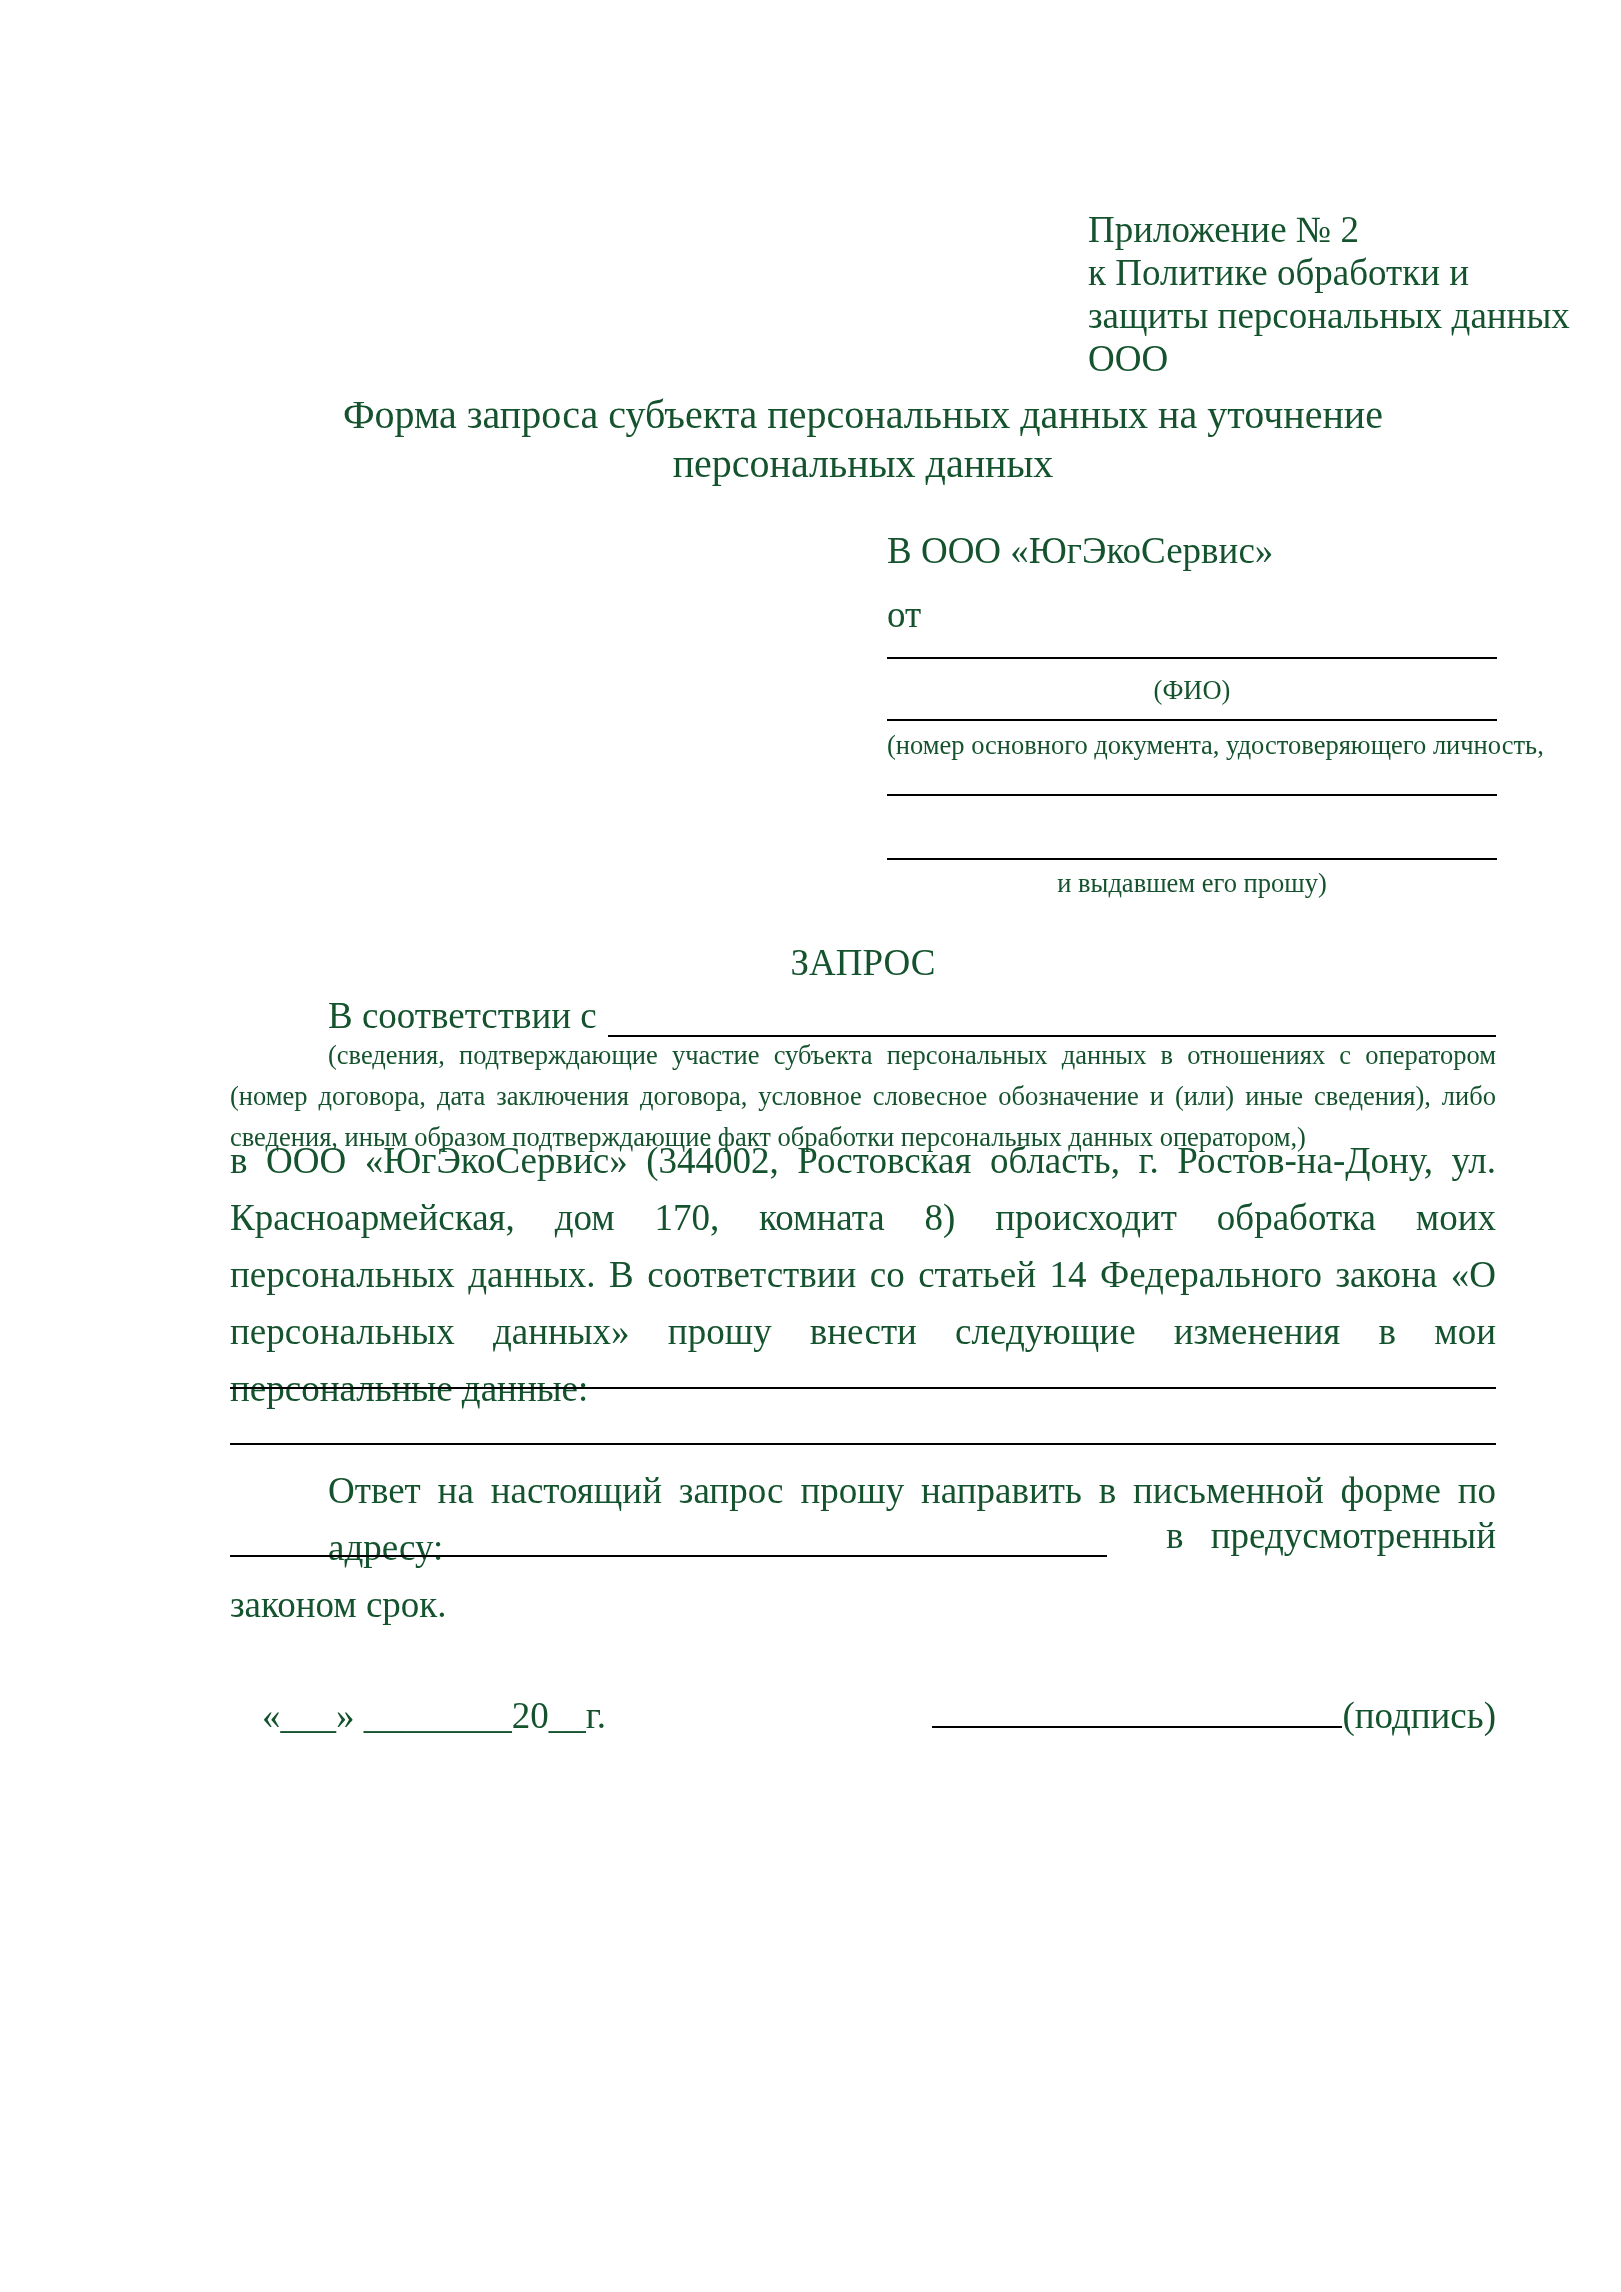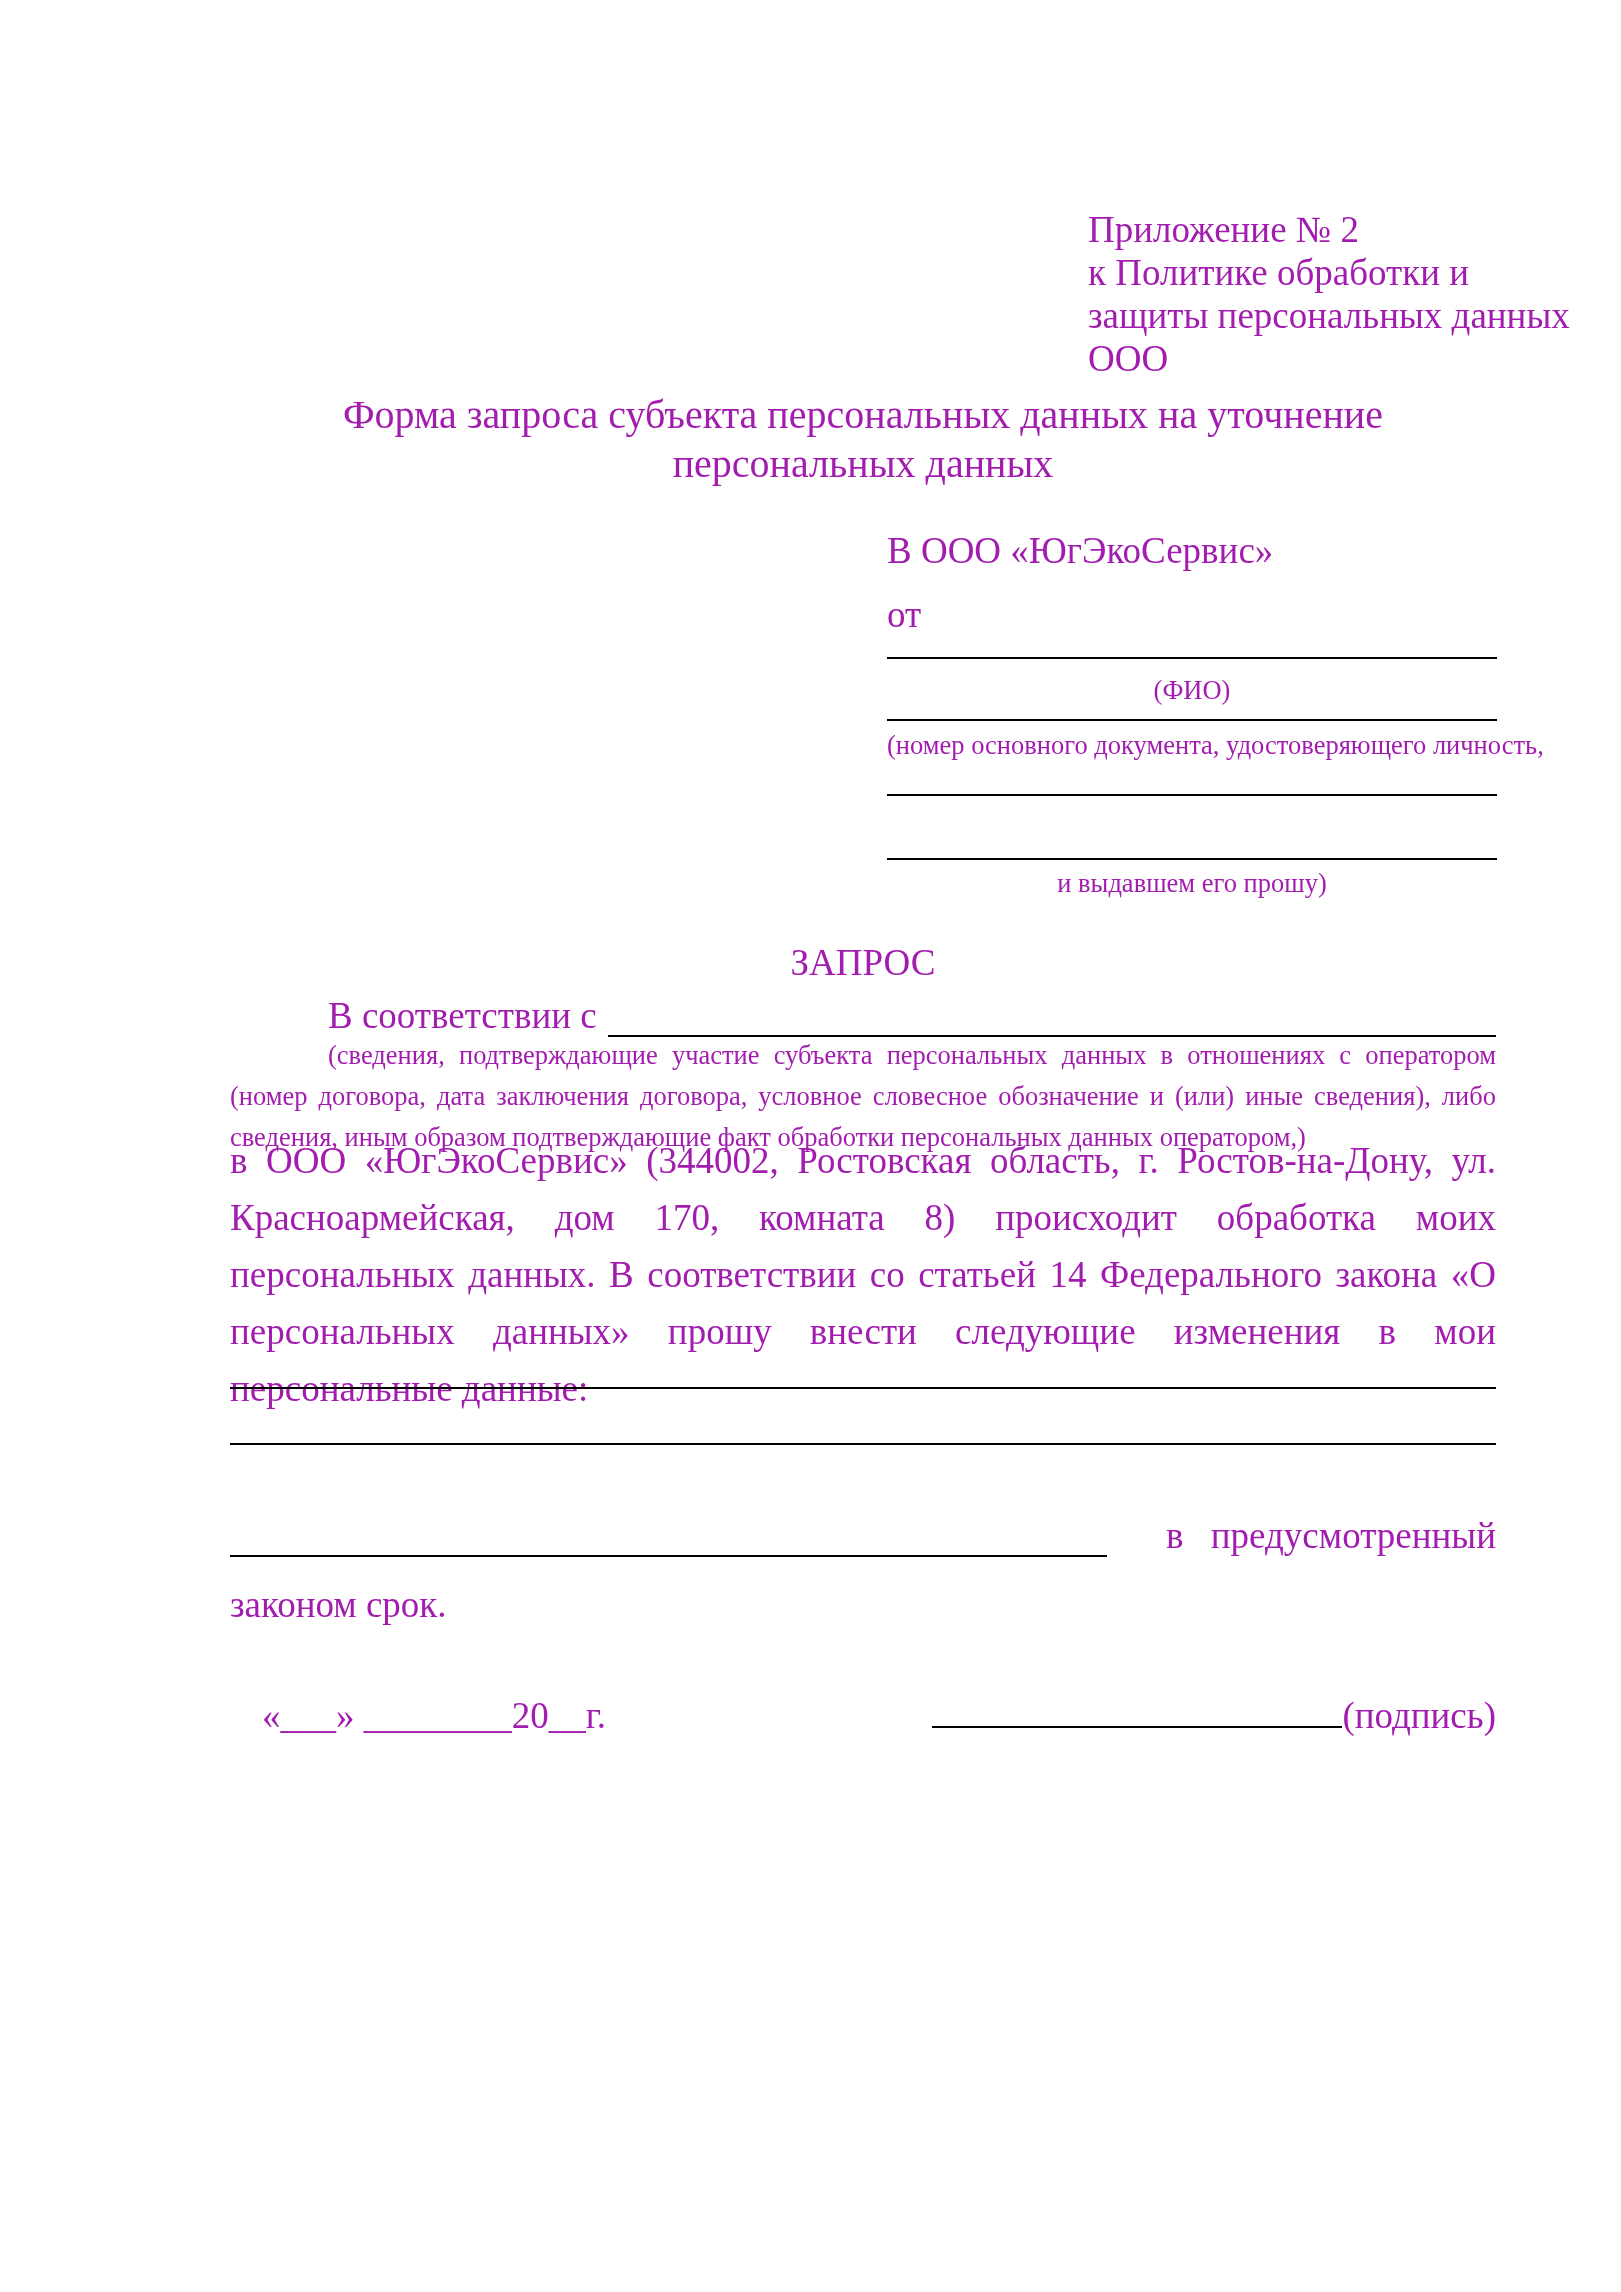--- a/index.html
+++ b/index.html
@@ -1,20 +1,20 @@
 <!DOCTYPE html>
 <html><head>
 <meta charset="utf-8">
 <style>
   html,body{margin:0;padding:0;background:#ffffff;}
   .page{
     position:relative;
     width:1621px;height:2293px;
     background:#ffffff;
-    color:#a21caf;
+    color:#14532d;
     font-family:"Liberation Serif","DejaVu Serif",serif;
     font-size:37px;
     overflow:hidden;
   }
   .abs{position:absolute;}
   .appendix{left:1088px;top:208px;line-height:43px;white-space:nowrap;}
   .title{left:230px;top:390px;width:1266px;text-align:center;font-weight:normal;font-size:40px;line-height:49px;}
   .to-company{left:887px;top:529px;line-height:43px;white-space:nowrap;}
   .from-label{left:887px;top:593px;line-height:43px;}
   .fline{left:887px;width:610px;height:0;border-bottom:2.9px solid #000;}
@@ -71,20 +71,21 @@
     <span class="accord-fill"></span>
   </div>
 
   <div class="abs note">(сведения, подтверждающие участие субъекта персональных данных в отношениях с оператором (номер договора, дата заключения договора, условное словесное обозначение и (или) иные сведения), либо сведения, иным образом подтверждающие факт обработки персональных данных оператором,)</div>
 
   <div class="abs mainpar">в ООО «ЮгЭкоСервис» (344002, Ростовская область, г. Ростов-на-Дону, ул. Красноармейская, дом 170, комната 8) происходит обработка моих персональных данных. В соответствии со статьей 14 Федерального закона «О персональных данных» прошу внести следующие изменения в мои персональные данные:</div>
 
   <div class="abs blank-line" style="top:1387px"></div>
   <div class="abs blank-line" style="top:1443px"></div>
 
+  <div class="abs replypar">Ответ на настоящий запрос прошу направить в письменной форме по адресу:</div>
 
   <div class="abs reply-row2">
     <span class="addr-line"></span>
     <span class="reply-tail">
       <span>в</span>
       <span>предусмотренный</span>
     </span>
   </div>
 
   <div class="abs replyend">законом срок.</div>

